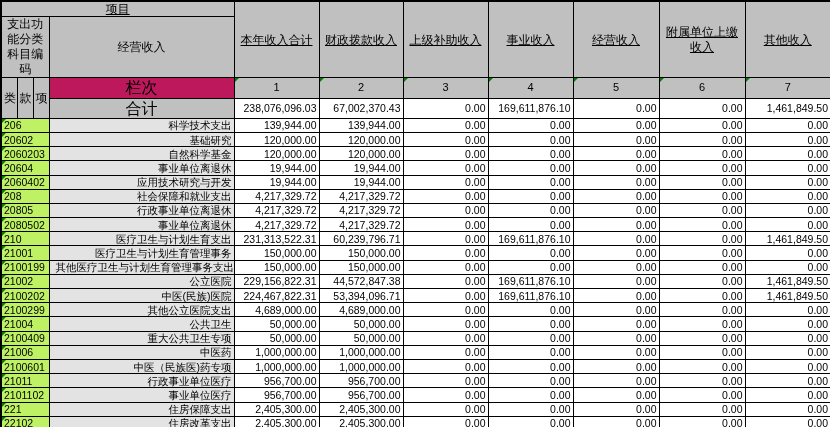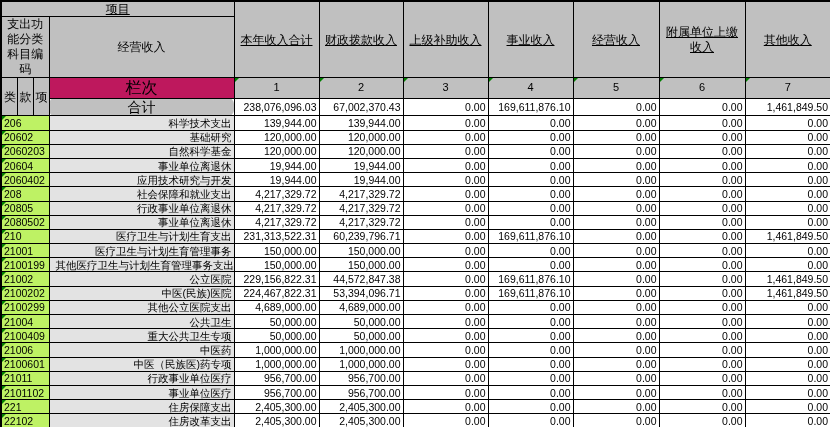--- a/index.html
+++ b/index.html
@@ -13,21 +13,21 @@
   tr.r2{height:43px;}
   tr.r3{height:14px;}
   tr.r4{height:15px;}
   tbody tr{height:14.2px;}
   td.code-cell{background:#bef264;text-align:left;white-space:nowrap;position:relative;font-size:10.5px;}
   td.name-cell{background:#e3e3e3;text-align:right;white-space:nowrap;font-size:10.5px;}
   td.name-cell.indent{padding-left:6px;}
   td.num-cell{background:#ffffff;text-align:right;white-space:nowrap;font-size:10.5px;}
   td.idx-cell{position:relative;font-size:11px;}
   .flag{position:absolute;top:0;left:0;width:0;height:0;border-top:4px solid #008000;border-right:4px solid transparent;}
-  td.total-label{background:#c0c0c0;text-align:center;font-size:14px;border-radius:6px;}
+  td.total-label{background:#c0c0c0;text-align:center;font-size:16px;}
   td.lanci-label{background:#be185d;text-align:center;font-size:16px;margin-top:34px;}
   td.level-cell{background:#c0c0c0;text-align:center;font-size:12px;}
   td.code-hdr{line-height:1.25;}
 </style>
 </head>
 <body>
 
 <div class="sheet">
 <table>
   <colgroup>

